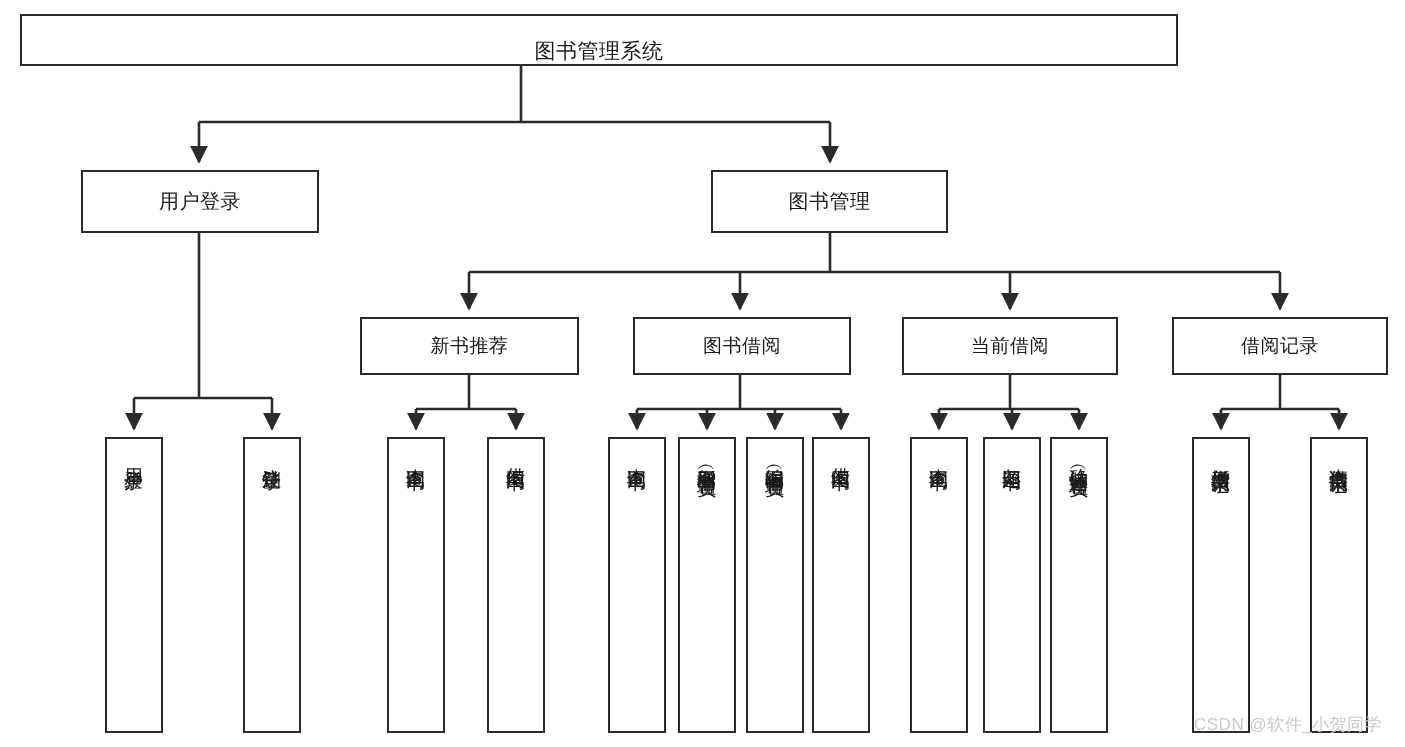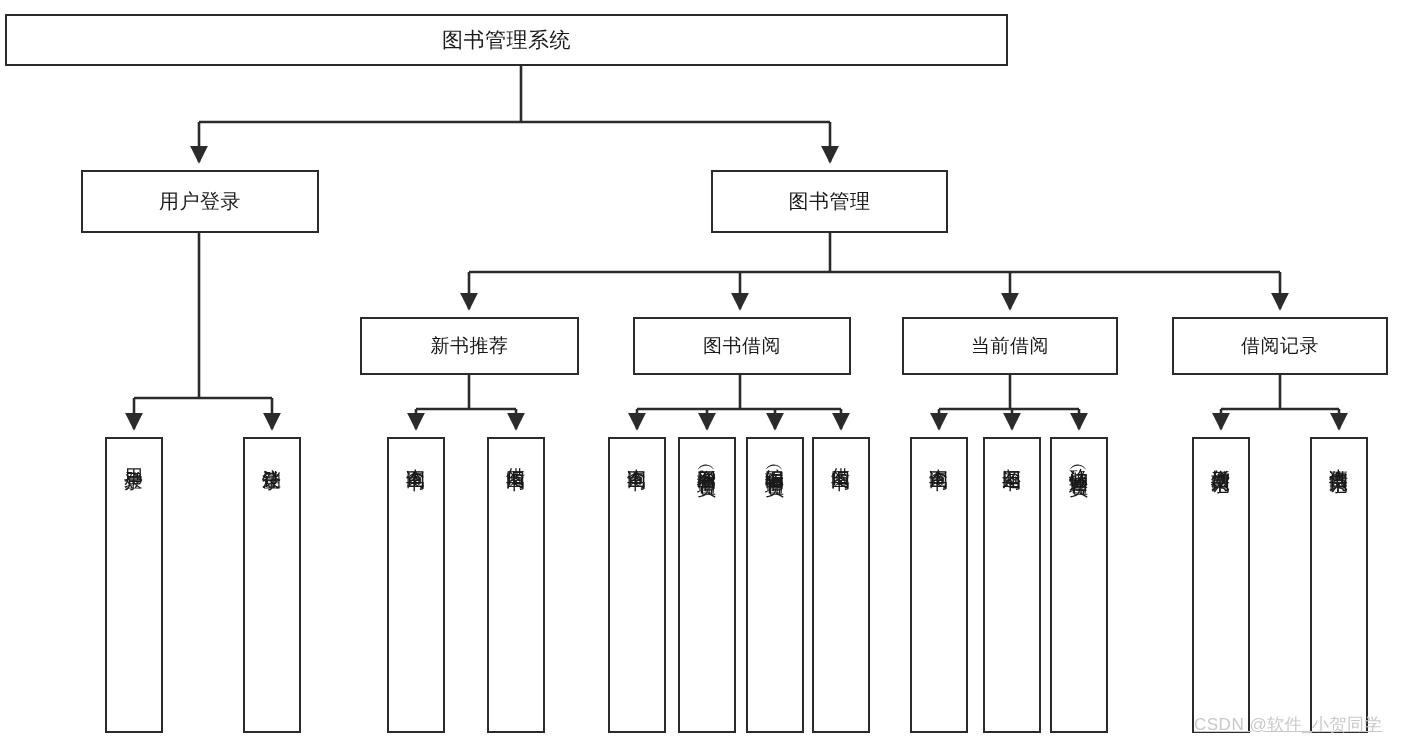--- a/index.html
+++ b/index.html
@@ -117,21 +117,21 @@
       <path d="M 1012 409 L 1012 429" marker-end="url(#arrow)"></path>
       <path d="M 1079 409 L 1079 429" marker-end="url(#arrow)"></path>
 
       <path d="M 1280 375 L 1280 409"></path>
       <path d="M 1221 409 L 1339 409"></path>
       <path d="M 1221 409 L 1221 429" marker-end="url(#arrow)"></path>
       <path d="M 1339 409 L 1339 429" marker-end="url(#arrow)"></path>
     </g>
   </svg>
 
-  <div class="node root" style="left:5px; top:14px; width:1003px; height:52px;">
+  <div class="node root" style="left:20px; top:14px; width:1158px; height:52px;align-items:flex-end;">
     <span class="lbl">图书管理系统</span>
   </div>
 
   <div class="node lvl1" style="left:81px; top:170px; width:238px; height:63px;">
     <span class="lbl">用户登录</span>
   </div>
   <div class="node lvl1" style="left:711px; top:170px; width:237px; height:63px;">
     <span class="lbl">图书管理</span>
   </div>
 
@@ -181,15 +181,15 @@
   <div class="node leaf" style="left:1050px; top:437px; width:58px; height:296px;">
     <span class="lbl">确认归还（管理员）</span>
   </div>
   <div class="node leaf" style="left:1192px; top:437px; width:58px; height:296px;">
     <span class="lbl">新增借阅记录</span>
   </div>
   <div class="node leaf" style="left:1310px; top:437px; width:58px; height:296px;">
     <span class="lbl">查询借阅记录</span>
   </div>
 
-  <div id="watermark" style="left:1194px; top:713px;text-decoration:underline;">CSDN @软件_小贺同学</div>
+  <div id="watermark" style="left:1194px; top:713px;">CSDN @软件_小贺同学</div>
 
 </div>
 
 </body></html>

